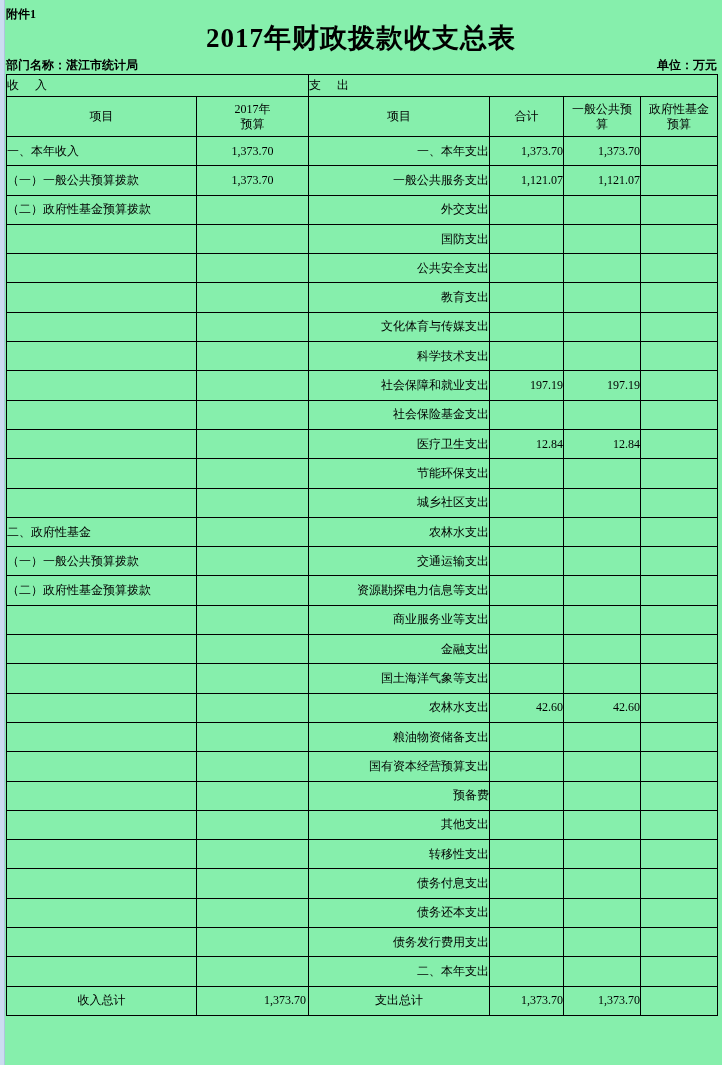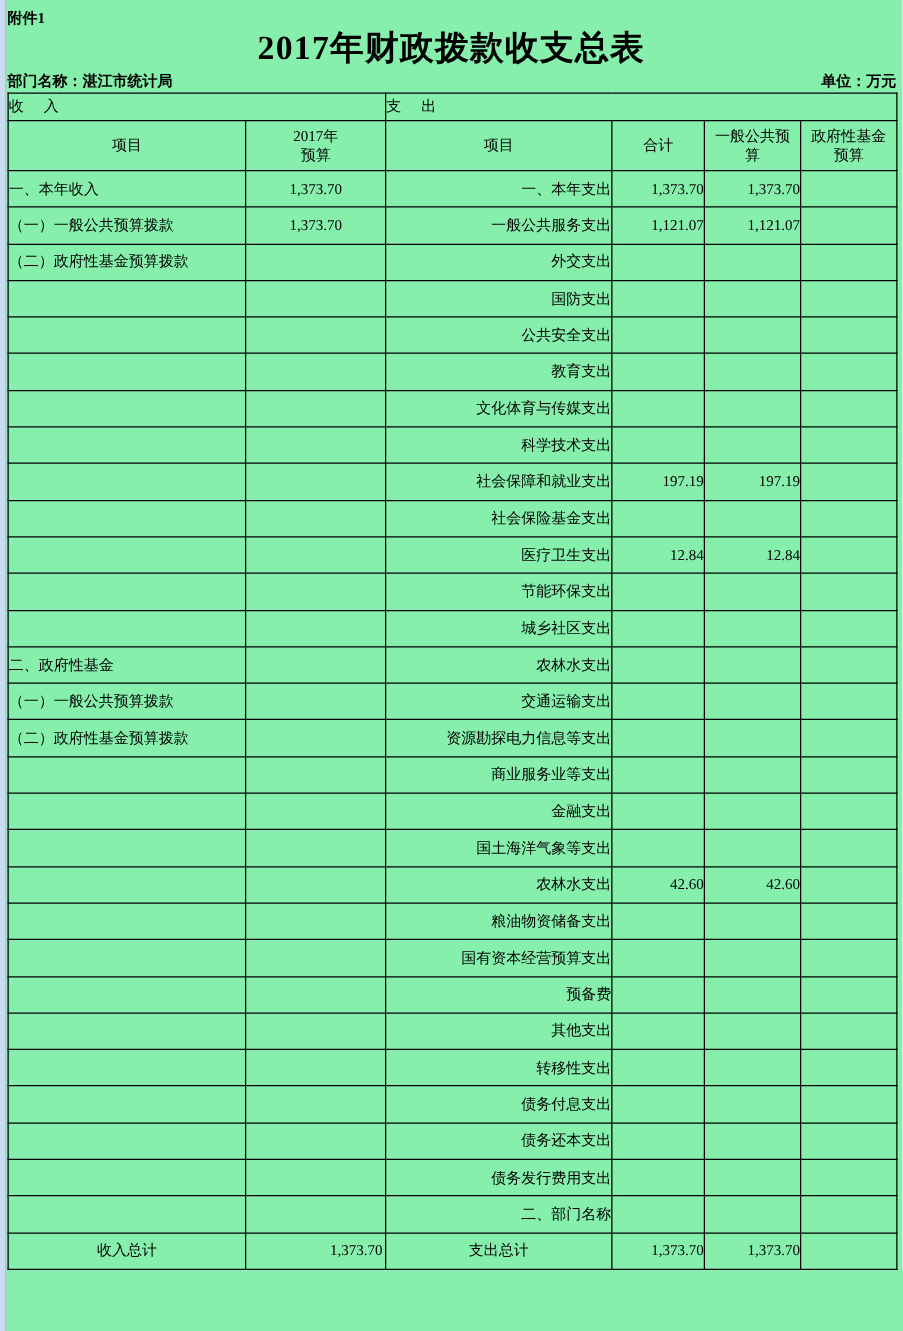--- a/index.html
+++ b/index.html
@@ -352,21 +352,21 @@
           <td class="income-item"></td>
           <td class="income-budget"></td>
           <td class="expense-item">债务发行费用支出</td>
           <td class="expense-total"></td>
           <td class="expense-general"></td>
           <td class="expense-fund"></td>
         </tr>
         <tr class="data-row">
           <td class="income-item"></td>
           <td class="income-budget"></td>
-          <td class="expense-item">二、部门名称</td>
+          <td class="expense-item">二、本年支出</td>
           <td class="expense-total"></td>
           <td class="expense-general"></td>
           <td class="expense-fund"></td>
         </tr>
         <tr class="data-row totals">
           <td class="income-item">收入总计</td>
           <td class="income-budget">1,373.70</td>
           <td class="expense-item">支出总计</td>
           <td class="expense-total">1,373.70</td>
           <td class="expense-general">1,373.70</td>

